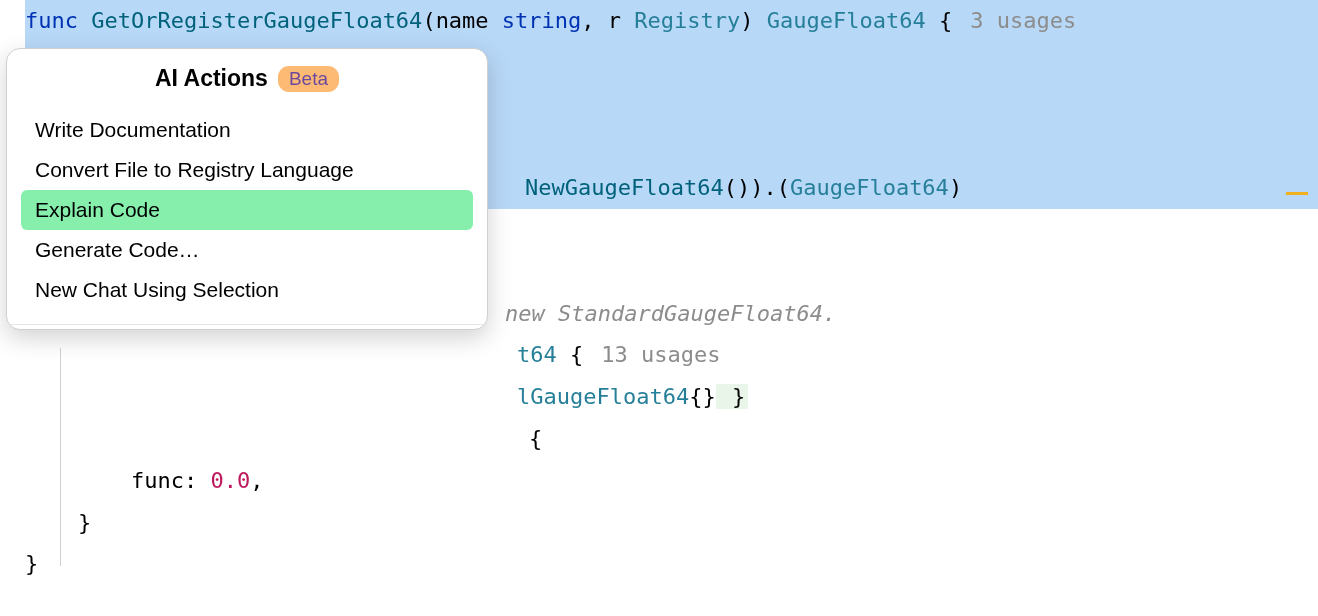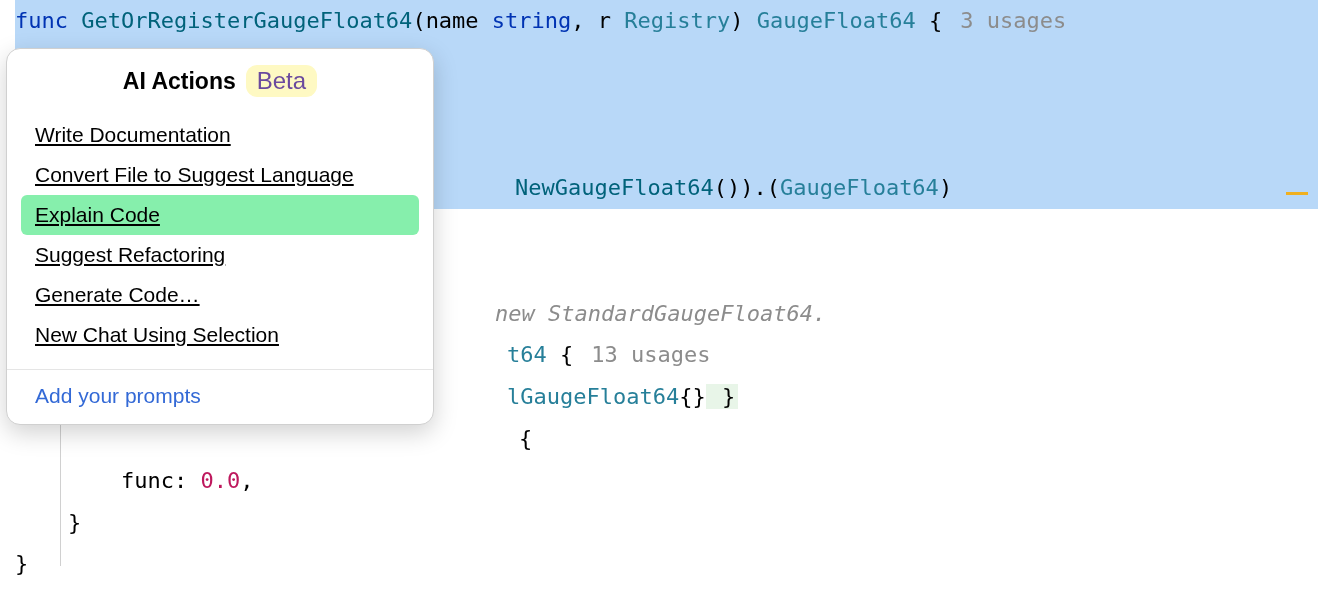--- a/index.html
+++ b/index.html
@@ -12,21 +12,21 @@
       font-size: 22px;
       background: #fff;
       width: 1318px;
       height: 616px;
       position: relative;
       overflow: hidden;
     }
     .code-area {
       position: relative;
       line-height: 1.9;
-      padding-left: 15px;
+      padding-left: 25px;
     }
     .code-line {
       white-space: pre;
       position: relative;
     }
     .selected {
       background: #b8d8f8;
     }
     .keyword { color: #0033b3; }
     .func-name { color: #00627a; }
@@ -61,51 +61,50 @@
       top: 192px;
       width: 22px;
       height: 3px;
       background: #f0b020;
     }
     
     .popup {
       position: absolute;
       top: 48px;
       left: 6px;
-      width: 428px;
+      width: 482px;
       background: #fff;
       border: 1px solid #d0d0d0;
       border-radius: 14px;
       box-shadow: 0 8px 24px rgba(0,0,0,0.18);
       font-family: -apple-system, BlinkMacSystemFont, 'Segoe UI', sans-serif;
       font-size: 21px;
       overflow: hidden;
     }
     .popup-header {
       display: flex;
       align-items: center;
       justify-content: center;
       padding: 16px 0 14px;
       gap: 10px;
     }
     .popup-title {
       font-weight: 700;
       font-size: 23px;
     }
     .beta-badge {
-      background: #fef9c3;
+      background: #fdba74;
       color: #6b4a9e;
       padding: 2px 11px;
       border-radius: 11px;
-      font-size: 24px;
+      font-size: 19px;
       font-weight: 500;
     }
     .popup-items {
       padding: 4px 14px 10px;
-      text-decoration: underline;
     }
     .popup-item {
       padding: 8px 14px;
       border-radius: 6px;
       cursor: pointer;
       color: #000;
     }
     .popup-item.highlighted {
       background: #86efac;
     }
@@ -145,23 +144,19 @@
 <div class="gutter-line"></div>
 <div class="scroll-indicator"></div>
 
 <div class="popup">
   <div class="popup-header">
     <span class="popup-title">AI Actions</span>
     <span class="beta-badge">Beta</span>
   </div>
   <div class="popup-items">
     <div class="popup-item">Write Documentation</div>
-    <div class="popup-item">Convert File to Suggest Language</div>
+    <div class="popup-item">Convert File to Registry Language</div>
     <div class="popup-item highlighted">Explain Code</div>
-    <div class="popup-item">Suggest Refactoring</div>
     <div class="popup-item">Generate Code…</div>
     <div class="popup-item">New Chat Using Selection</div>
   </div>
   <div class="popup-divider"></div>
-  <div class="popup-footer">
-    <span class="add-prompts">Add your prompts</span>
-  </div>
 </div>
 
 </body></html>

